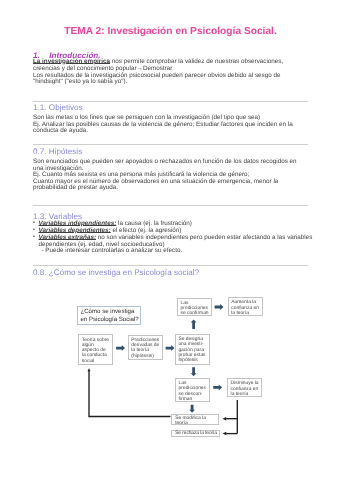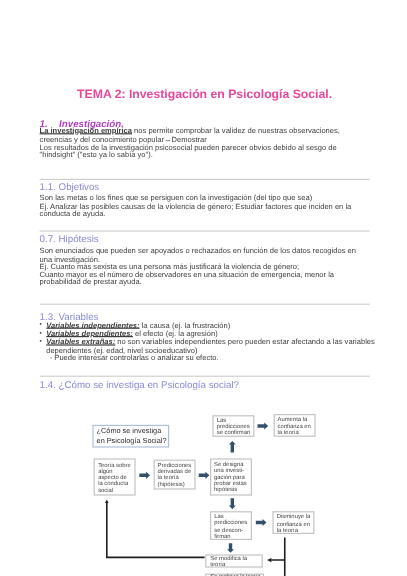--- a/index.html
+++ b/index.html
@@ -1,18 +1,18 @@
 <!DOCTYPE html>
 <html><head>
 <meta charset="utf-8">
 <title>TEMA 2</title>
 <style>
   html,body{margin:0;padding:0;}
   body{width:339px;height:480px;background:#ffffff;font-family:"Liberation Sans",sans-serif;overflow:hidden;-webkit-font-smoothing:antialiased;text-rendering:geometricPrecision;}
-  .page{position:relative;width:339px;height:396px;background:#fff;margin-top:48px;}
+  .page{position:relative;width:339px;height:396px;background:#fff;}
   .doc{position:absolute;left:33px;top:0;width:275px;}
 
   .doc-title{position:absolute;left:0;top:26px;width:275px;color:#E8479C;font-weight:bold;font-size:10.2px;line-height:11px;text-align:center;}
   .h1{position:absolute;left:0;top:50.5px;color:#B23FC4;font-weight:bold;font-style:italic;font-size:8.1px;line-height:9px;}
   .h1-gap{display:inline-block;width:5px;}
   .body-text{color:#3d3d3d;font-size:6.3px;line-height:6.78px;margin:0;}
   .u-b{font-weight:bold;text-decoration:underline;text-underline-offset:-0.35px;text-decoration-thickness:from-font;}
   .u-b.i{font-style:italic;}
   .sec-rule{position:absolute;left:0;width:275px;border-top:1px solid #cfcfcf;}
   .h2{position:absolute;left:0;color:#8A8ADA;font-size:8.15px;line-height:9px;text-align:center;}
@@ -56,21 +56,21 @@
 <body>
 
 <div class="page">
   <div class="doc">
 
     <div class="doc-title">TEMA 2: Investigación en Psicología Social.</div>
 
     <div class="h1">
       <span>1.</span>
       <span class="h1-gap"></span>
-      <span>Investigación.</span>
+      <span>Introducción.</span>
     </div>
 
     <p class="body-text p-lead"><span class="u-b">La investigación empírica</span><span> nos permite comprobar la validez de nuestras observaciones, creencias y del conocimiento popular→Demostrar</span></p>
 
     <p class="body-text p-2">Los resultados de la investigación psicosocial pueden parecer obvios debido al sesgo de "hindsight" ("esto ya lo sabía yo").</p>
 
     <div class="sec-rule r1"></div>
     <div class="h2 h2-1">1.1. Objetivos</div>
     <p class="body-text s11p1">Son las metas o los fines que se persiguen con la investigación (del tipo que sea)</p>
     <p class="body-text s11p2">Ej. Analizar las posibles causas de la violencia de género; Estudiar factores que inciden en la conducta de ayuda.</p>
@@ -84,21 +84,21 @@
     <div class="sec-rule r3"></div>
     <div class="h2 h2-3">1.3. Variables</div>
     <ul class="bullets">
       <li class="body-text"><span class="u-b i">Variables independientes:</span><span> la causa (ej. la frustración)</span></li>
       <li class="body-text"><span class="u-b i">Variables dependientes:</span><span> el efecto (ej. la agresión)</span></li>
       <li class="body-text"><span class="u-b i">Variables extrañas:</span><span> no son variables independientes pero pueden estar afectando a las variables dependientes (ej. edad, nivel socioeducativo)</span></li>
     </ul>
     <div class="body-text subbullet"><span class="dash">-</span><span>Puede interesar controlarlas o analizar su efecto.</span></div>
 
     <div class="sec-rule r4"></div>
-    <div class="h2 h2-4">1.4. ¿Cómo se investiga en Psicología social?</div>
+    <div class="h2 h2-4">0.8. ¿Cómo se investiga en Psicología social?</div>
   </div>
 
   <div class="flow">
 
     <div class="fbox qbox"><span>¿Cómo se investiga en Psicología Social?</span></div>
 
     <div class="fbox b-theory"><span>Teoría sobre<br>algún<br>aspecto de<br>la conducta<br>social</span></div>
     <div class="fbox b-pred"><span>Predicciones<br>derivadas de<br>la teoría<br>(hipótesis)</span></div>
     <div class="fbox b-design"><span>Se designa<br>una investi-<br>gación para<br>probar estas<br>hipótesis</span></div>
     <div class="fbox b-conf"><span>Las<br>predicciones<br>se confirman</span></div>

